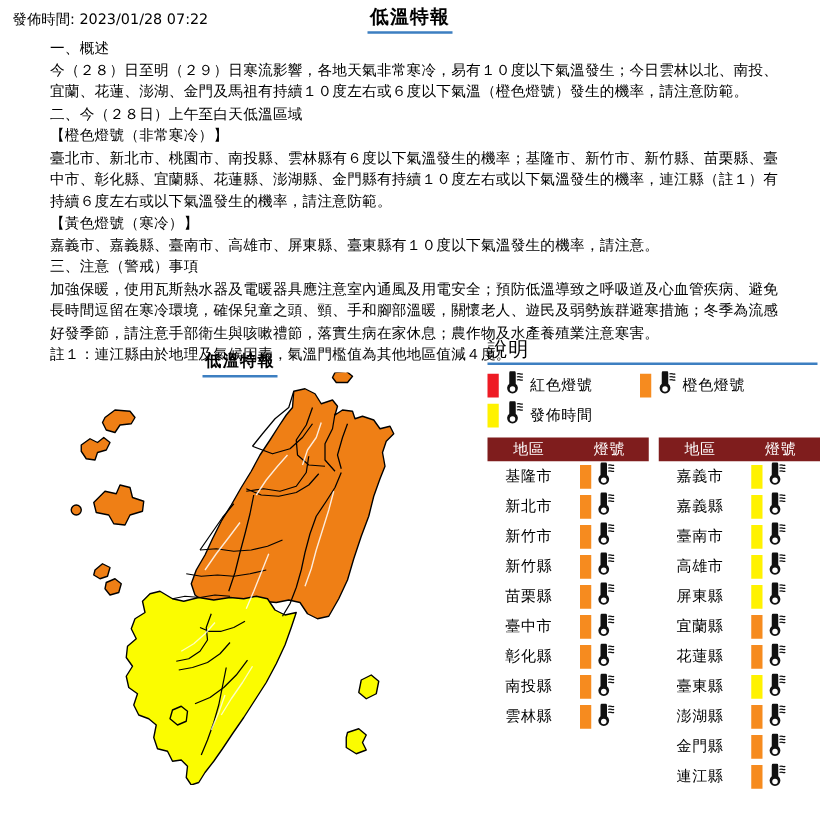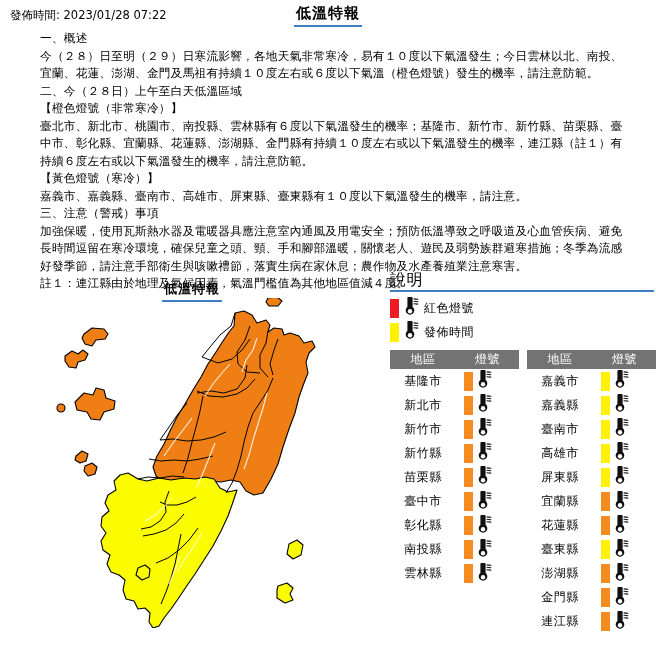--- a/index.html
+++ b/index.html
@@ -152,21 +152,21 @@
   .tables {
     position: absolute;
     left: 4px;
     top: 82px;
     width: 266px;
     display: flex;
     gap: 8px;
   }
   .tbl { width: 129px; }
   .tbl-head {
-    background: #737373;
+    background: #7f1d1d;
     color: #ffffff;
     height: 19px;
     display: flex;
     align-items: center;
     font-size: 12px;
     letter-spacing: 0.5px;
   }
   .tbl-head .c1 { width: 66px; text-align: center; }
   .tbl-head .c2 { width: 63px; text-align: center; }
   .trow {
@@ -307,20 +307,31 @@
           <div class="lg-item">
             <span class="swatch" style="background: rgb(238, 27, 36);"></span>
             <span><svg class="thermo" width="17" height="19" viewBox="0 0 17 19">
                 <path d="M5.4 1.6 a2.6 2.6 0 0 1 5.2 0 v8.4 a4.3 4.3 0 1 1 -5.2 0 z" fill="#111111"></path>
                 <circle cx="8" cy="14.2" r="2.2" fill="#ffffff"></circle>
                 <path d="M11.6 2.2 c1.8 -1.1 3.2 0.9 4.6 -0.2" fill="none" stroke="#111111" stroke-width="1.1"></path>
                 <path d="M11.6 4.6 c1.8 -1.1 3.2 0.9 4.6 -0.2" fill="none" stroke="#111111" stroke-width="1.1"></path>
                 <path d="M11.6 7.0 c1.8 -1.1 3.2 0.9 4.6 -0.2" fill="none" stroke="#111111" stroke-width="1.1"></path>
               </svg></span>
             <span class="lg-label">紅色燈號</span>
+          </div>
+          <div class="lg-item">
+            <span class="swatch" style="background: rgb(246, 139, 31);"></span>
+            <span><svg class="thermo" width="17" height="19" viewBox="0 0 17 19">
+                <path d="M5.4 1.6 a2.6 2.6 0 0 1 5.2 0 v8.4 a4.3 4.3 0 1 1 -5.2 0 z" fill="#111111"></path>
+                <circle cx="8" cy="14.2" r="2.2" fill="#ffffff"></circle>
+                <path d="M11.6 2.2 c1.8 -1.1 3.2 0.9 4.6 -0.2" fill="none" stroke="#111111" stroke-width="1.1"></path>
+                <path d="M11.6 4.6 c1.8 -1.1 3.2 0.9 4.6 -0.2" fill="none" stroke="#111111" stroke-width="1.1"></path>
+                <path d="M11.6 7.0 c1.8 -1.1 3.2 0.9 4.6 -0.2" fill="none" stroke="#111111" stroke-width="1.1"></path>
+              </svg></span>
+            <span class="lg-label">橙色燈號</span>
           </div>
         </div>
         <div class="lg-row">
           <div class="lg-item">
             <span class="swatch" style="background: rgb(255, 242, 0);"></span>
             <span><svg class="thermo" width="17" height="19" viewBox="0 0 17 19">
                 <path d="M5.4 1.6 a2.6 2.6 0 0 1 5.2 0 v8.4 a4.3 4.3 0 1 1 -5.2 0 z" fill="#111111"></path>
                 <circle cx="8" cy="14.2" r="2.2" fill="#ffffff"></circle>
                 <path d="M11.6 2.2 c1.8 -1.1 3.2 0.9 4.6 -0.2" fill="none" stroke="#111111" stroke-width="1.1"></path>
                 <path d="M11.6 4.6 c1.8 -1.1 3.2 0.9 4.6 -0.2" fill="none" stroke="#111111" stroke-width="1.1"></path>

